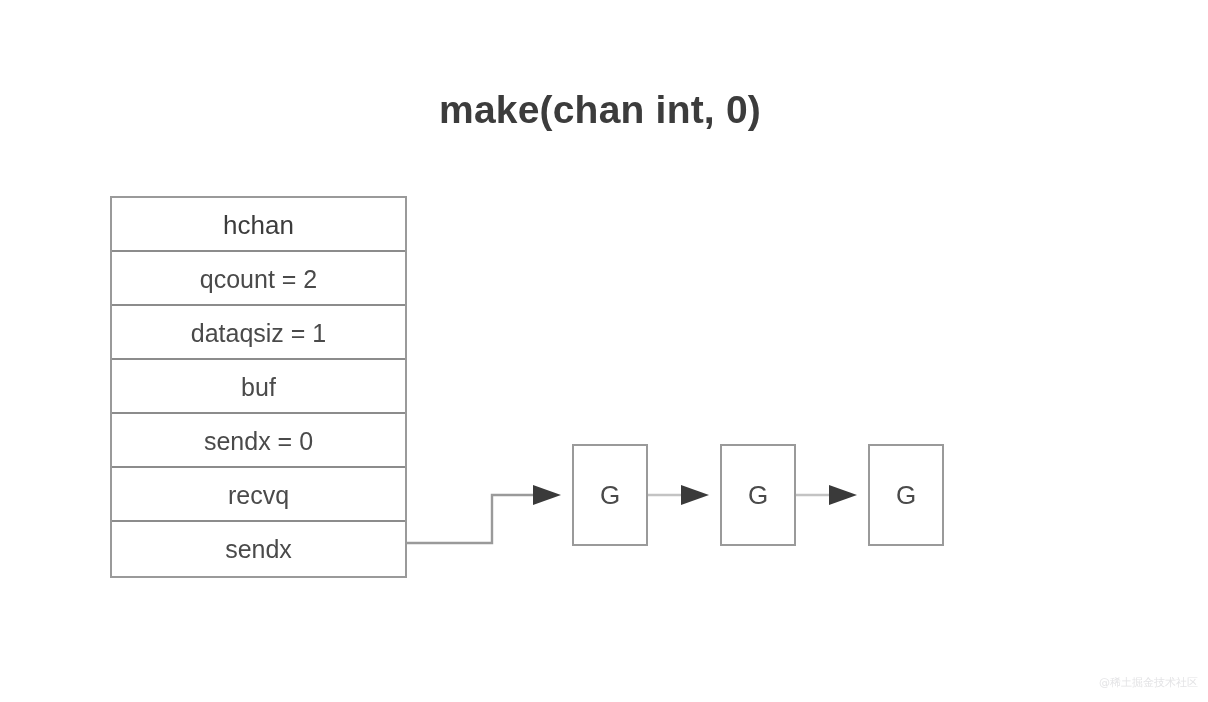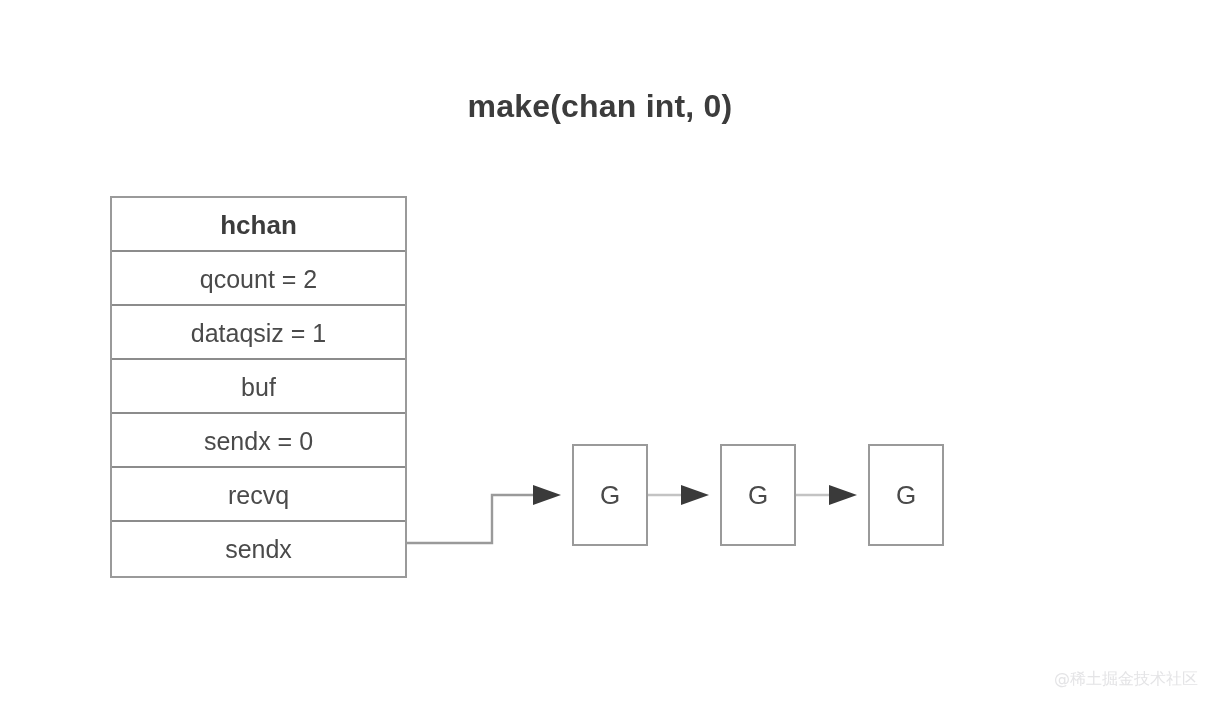--- a/index.html
+++ b/index.html
@@ -23,21 +23,21 @@
     height: 702px;
   }
 
   
   .diagram-title {
     position: absolute;
     left: 0;
     top: 88px;
     width: 1200px;
     text-align: center;
-    font-size: 32px;
+    font-size: 39px;
     font-weight: bold;
     color: #3c3c3c;
     letter-spacing: 0.2px;
     white-space: nowrap;
   }
 
   
   .hchan-table {
     position: absolute;
     left: 110px;
@@ -55,21 +55,21 @@
     color: #4a4a4a;
     border-bottom: 2px solid #8c8c8c;
     box-sizing: border-box;
     white-space: nowrap;
     overflow: hidden;
   }
   .hchan-row:last-child {
     border-bottom: none;
   }
   .hchan-row.header {
-    font-weight: bold;
+    font-weight: normal;
     color: #3c3c3c;
     font-size: 26px;
   }
 
   
   .g-box {
     position: absolute;
     width: 76px;
     height: 102px;
     border: 2px solid #9a9a9a;
@@ -92,21 +92,21 @@
     width: 1208px;
     height: 702px;
     pointer-events: none;
   }
 
   
   .watermark {
     position: absolute;
     right: 10px;
     bottom: 12px;
-    font-size: 16px;
+    font-size: 11px;
     color: #e4e4e6;
     white-space: nowrap;
     font-family: "DejaVu Sans", sans-serif;
   }
 </style>
 </head>
 <body>
 
 <div id="canvas">
 

